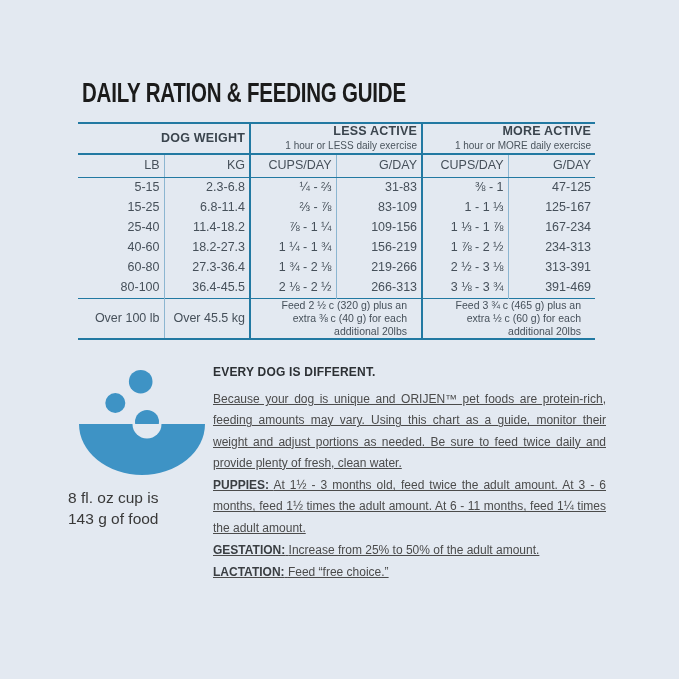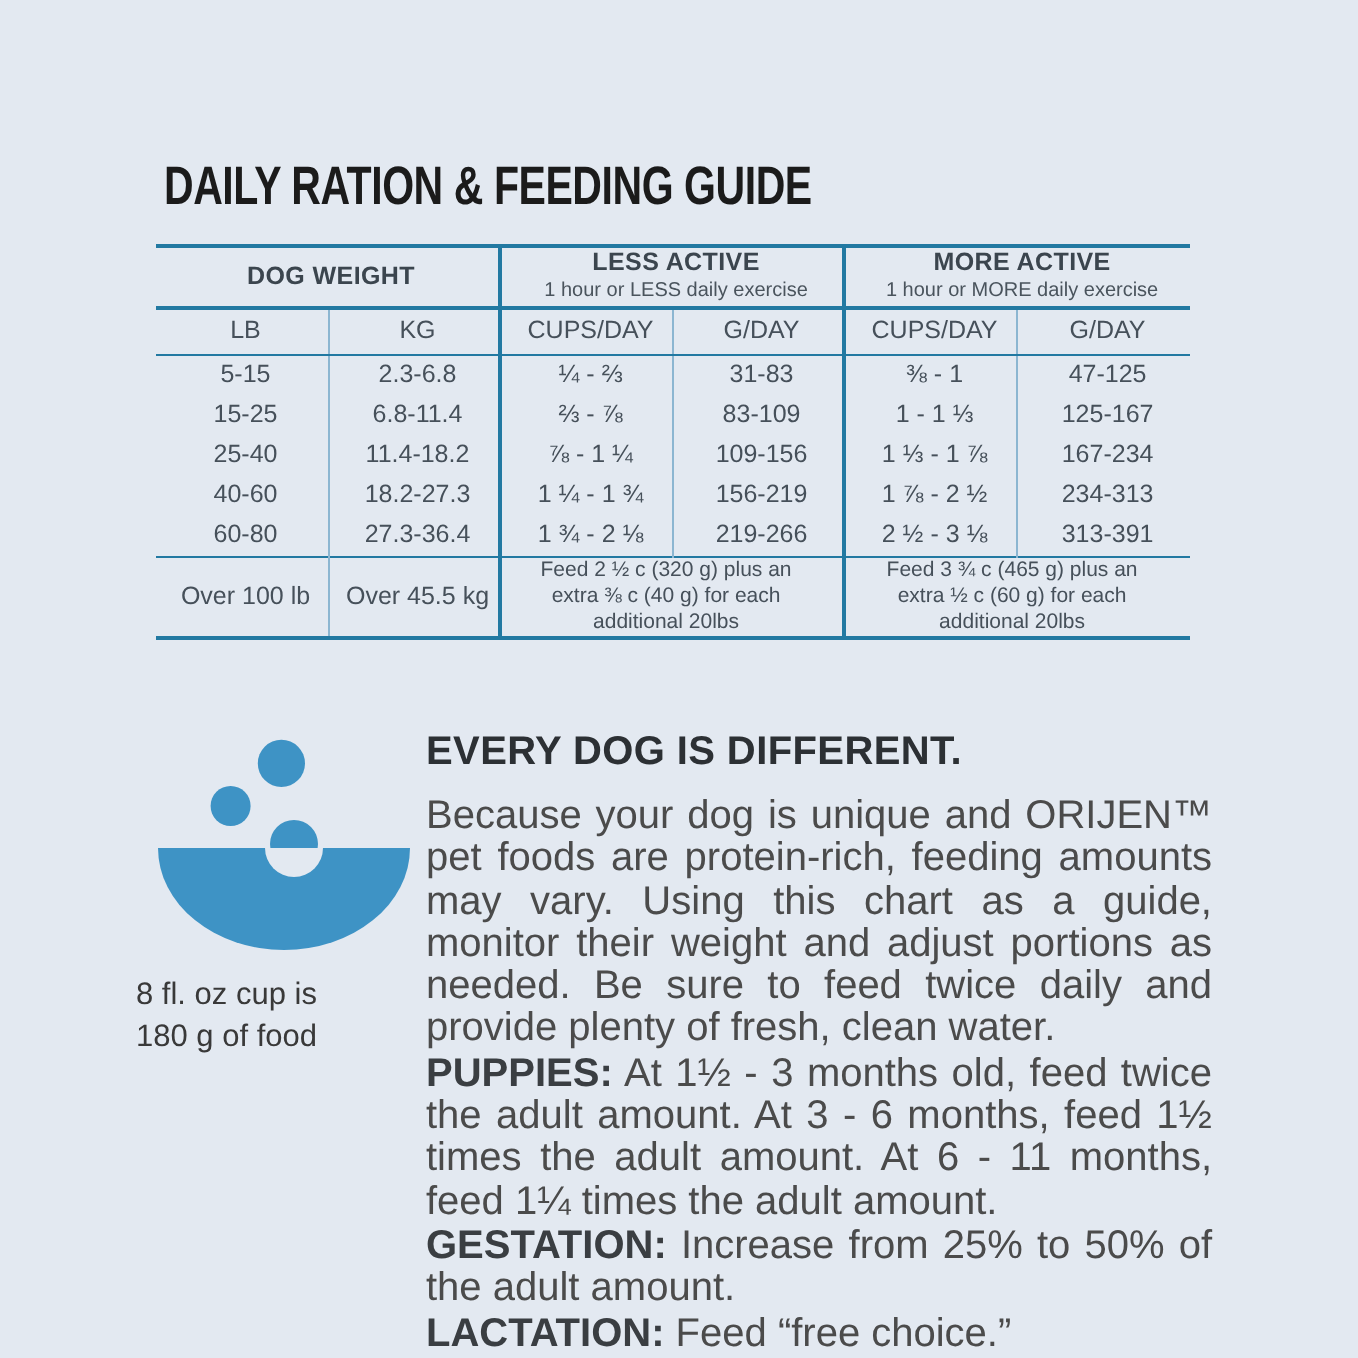--- a/index.html
+++ b/index.html
@@ -12,40 +12,40 @@
   .title{
     position:absolute;left:82px;top:78px;margin:0;
     font-size:27px;font-weight:700;color:#1b1b1b;letter-spacing:-0.3px;
     transform:scaleX(0.76);transform-origin:left center;white-space:nowrap;
   }
   table.guide{
     position:absolute;left:78px;top:122px;width:517px;
     border-collapse:collapse;table-layout:fixed;
   }
   table.guide td{
-    padding:0 4px 0 8px;vertical-align:middle;text-align:center;
+    padding:0 4px 0 8px;vertical-align:middle;text-align:right;
     color:#46505a;font-size:12.5px;line-height:1.25;
   }
   .grp-row td{height:29px;border-top:2px solid #2279a2;border-bottom:2px solid #2279a2;}
   .grp-label{font-size:12.5px;font-weight:700;color:#3b454e;letter-spacing:.2px;}
   .grp-sub{font-size:10px;color:#4a545d;margin-top:0;}
   .sub-row td{height:22px;border-bottom:1px solid #2279a2;color:#3d4750;}
   .data-row td{height:20px;}
   .foot-row td{height:28px;border-top:1px solid #2279a2;border-bottom:2px solid #2279a2;font-size:10.5px;}
   .foot-row td.note{font-size:10.5px;line-height:1.25;padding-right:14px;}
   .gsep{border-left:2px solid #2279a2;border-radius:13px;}
   .tsep{border-left:1px solid #8cb6d1;}
   .bowl-wrap{position:absolute;left:75px;top:365px;width:135px;height:115px;}
   .cup-caption{
     position:absolute;left:68px;top:487px;width:150px;text-align:left;
     font-size:15.5px;line-height:21px;color:#393939;
   }
   .info{position:absolute;left:213px;top:365px;width:393px;color:#4b4b4b;}
-  .info h2{margin:0;font-size:20px;font-weight:700;color:#2c3034;letter-spacing:.2px;}
-  .info p{margin:10px 0 0;font-size:20px;line-height:21.3px;text-align:justify;}
+  .info h2{margin:0;font-size:12px;font-weight:700;color:#2c3034;letter-spacing:.2px;}
+  .info p{margin:10px 0 0;font-size:12px;line-height:21.3px;text-align:justify;text-decoration:underline;}
   .info p.block{margin-top:1px;}
   .info strong{color:#3a3e42;}
 </style>
 </head>
 <body>
 
 <h1 class="title">DAILY RATION &amp; FEEDING GUIDE</h1>
 
 <table class="guide">
   <colgroup>
@@ -111,20 +111,28 @@
     <td class="tsep">234-313</td>
   </tr>
   <tr class="data-row">
     <td>60-80</td>
     <td class="tsep">27.3-36.4</td>
     <td class="gsep">1 ¾ - 2 ⅛</td>
     <td class="tsep">219-266</td>
     <td class="gsep">2 ½ - 3 ⅛</td>
     <td class="tsep">313-391</td>
   </tr>
+  <tr class="data-row">
+    <td>80-100</td>
+    <td class="tsep">36.4-45.5</td>
+    <td class="gsep">2 ⅛ - 2 ½</td>
+    <td class="tsep">266-313</td>
+    <td class="gsep">3 ⅛ - 3 ¾</td>
+    <td class="tsep">391-469</td>
+  </tr>
   <tr class="foot-row">
     <td>Over 100 lb</td>
     <td class="tsep">Over 45.5 kg</td>
     <td colspan="2" class="gsep note">Feed 2 ½ c (320 g) plus an extra ⅜ c (40 g) for each additional 20lbs</td>
     <td colspan="2" class="gsep note">Feed 3 ¾ c (465 g) plus an extra ½ c (60 g) for each additional 20lbs</td>
   </tr>
 </tbody>
   </table>
 
 <div class="bowl-wrap">
@@ -132,21 +140,21 @@
     <circle cx="65.7" cy="16.7" r="11.8" fill="#3e93c5"></circle>
     <circle cx="40.3" cy="38" r="10" fill="#3e93c5"></circle>
     <circle cx="72" cy="57" r="12" fill="#3e93c5"></circle>
     <path d="M4 59 H130 A63 51 0 0 1 4 59 Z" fill="#3e93c5"></path>
     <path d="M57.5 59 A14.5 14.5 0 0 0 86.5 59 Z" fill="#e3e9f1"></path>
   </svg>
 </div>
 
 <div class="cup-caption">
   <div>8 fl. oz cup is</div>
-  <div>180 g of food</div>
+  <div>143 g of food</div>
 </div>
 
 <div class="info">
   <h2>EVERY DOG IS DIFFERENT.</h2>
   <p>Because your dog is unique and ORIJEN™ pet foods are protein-rich, feeding amounts may vary. Using this chart as a guide, monitor their weight and adjust portions as needed. Be sure to feed twice daily and provide plenty of fresh, clean water.</p>
   <p class="block"><strong>PUPPIES:</strong> <span>At 1½ - 3 months old, feed twice the adult amount. At 3 - 6 months, feed 1½ times the adult amount. At 6 - 11 months, feed 1¼ times the adult amount.</span></p>
   <p class="block"><strong>GESTATION:</strong> <span>Increase from 25% to 50% of the adult amount.</span></p>
   <p class="block"><strong>LACTATION:</strong> <span>Feed “free choice.”</span></p>
 </div>
 

